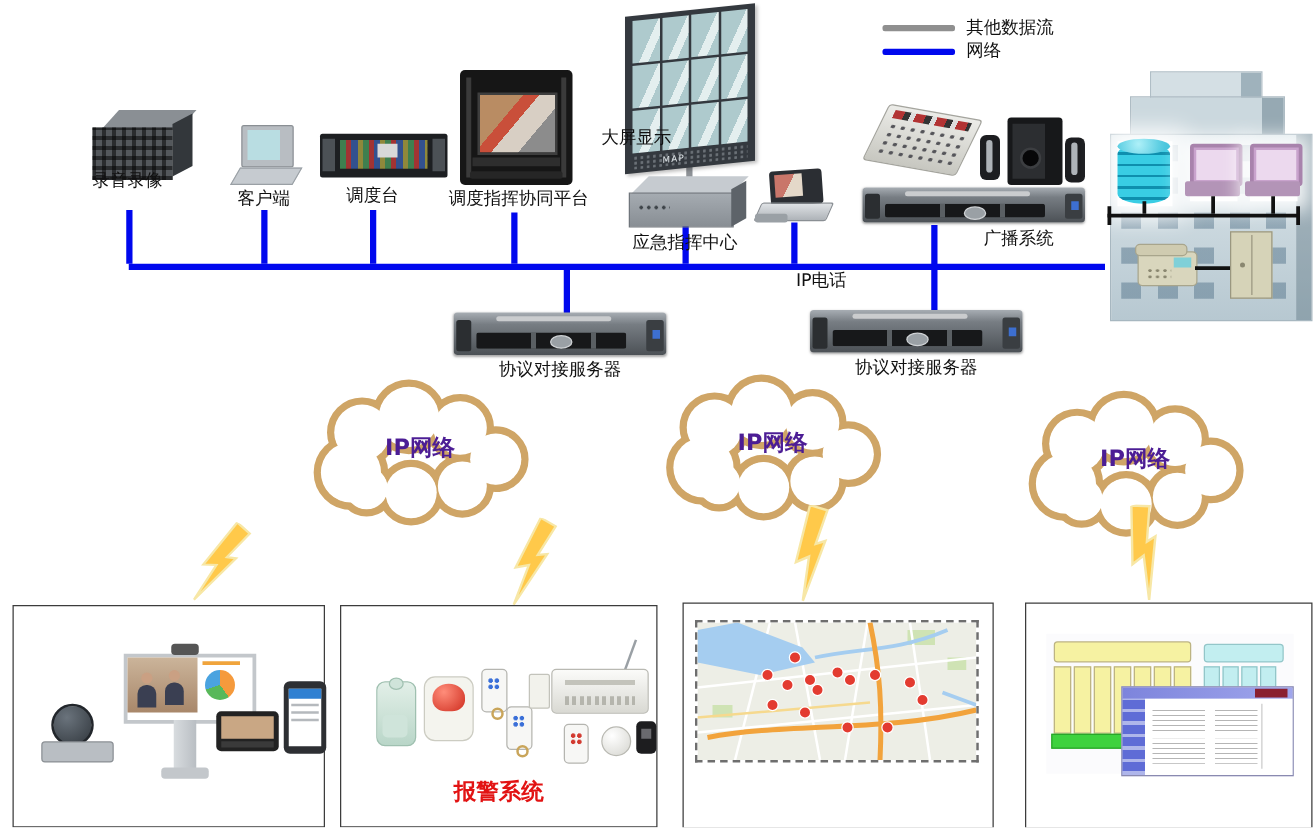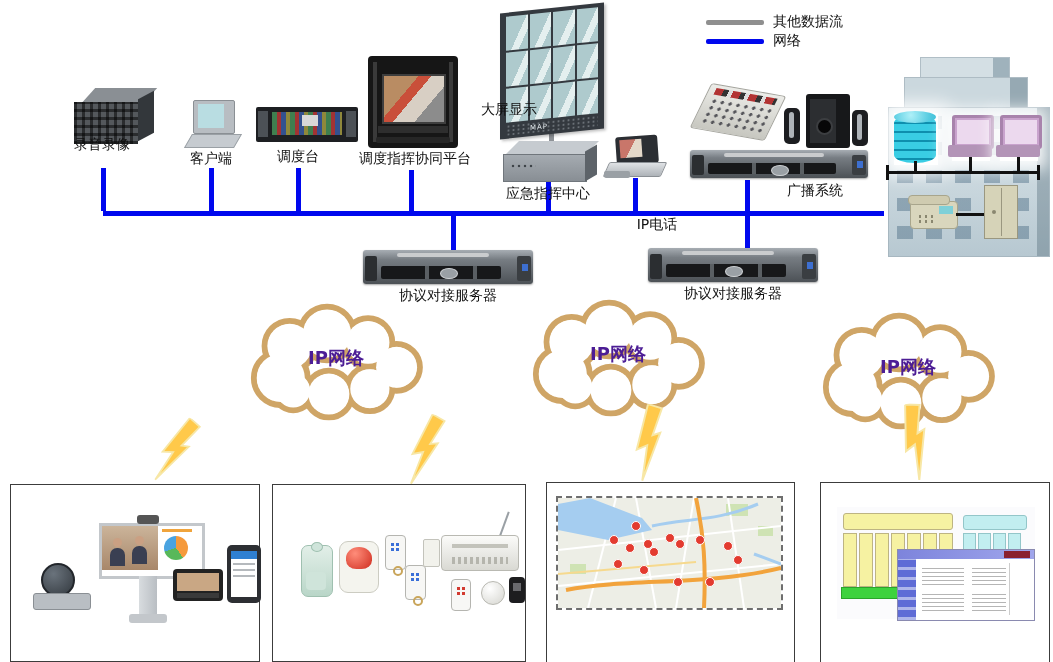--- a/index.html
+++ b/index.html
@@ -386,20 +386,21 @@
       <div class="abs" style="left:10px;bottom:6px;width:56px;height:7px;background:repeating-linear-gradient(90deg,#b5b5ad 0 3px,transparent 3px 6px);"></div>
     </div>
     <div class="abs" style="left:150px;top:54px;width:15px;height:26px;background:#f2f2ec;border:1px solid #c3c3bb;border-radius:2px;"></div>
     <div class="remote" style="left:178px;top:94px;width:18px;height:30px;">
         <div class="rdots" style="background-image:radial-gradient(circle 1.6px,#d23a30 1.6px,transparent 1.8px);"></div>
       </div>
     <div class="abs" style="left:208px;top:96px;width:22px;height:22px;border-radius:50%;background:radial-gradient(circle at 35% 30%,#ffffff,#d5d5cf);border:1px solid #b9b9b2;"></div>
     <div class="abs" style="left:236px;top:92px;width:16px;height:26px;background:#1d1d1f;border-radius:4px;">
         <div class="abs" style="left:4px;top:6px;width:8px;height:8px;background:#6a6a6e;"></div>
       </div>
+    <div class="syslabel">报警系统</div>
   </div>
 
   <div class="sysbox" style="left:546px;top:482px;width:247px;height:179px;">
     <div class="abs" style="left:9px;top:13px;width:227px;height:114px;border:2px dashed #6e6e6e;box-sizing:border-box;">
       <svg width="223" height="110" viewBox="0 0 223 110">
         <rect x="0" y="0" width="223" height="110" fill="#edeee6"></rect>
         <rect x="168" y="6" width="22" height="12" fill="#cfe3b4"></rect>
         <rect x="12" y="66" width="16" height="10" fill="#cfe3b4"></rect>
         <rect x="200" y="28" width="15" height="10" fill="#cfe3b4"></rect>
         <g stroke="#ffffff" stroke-width="2">

